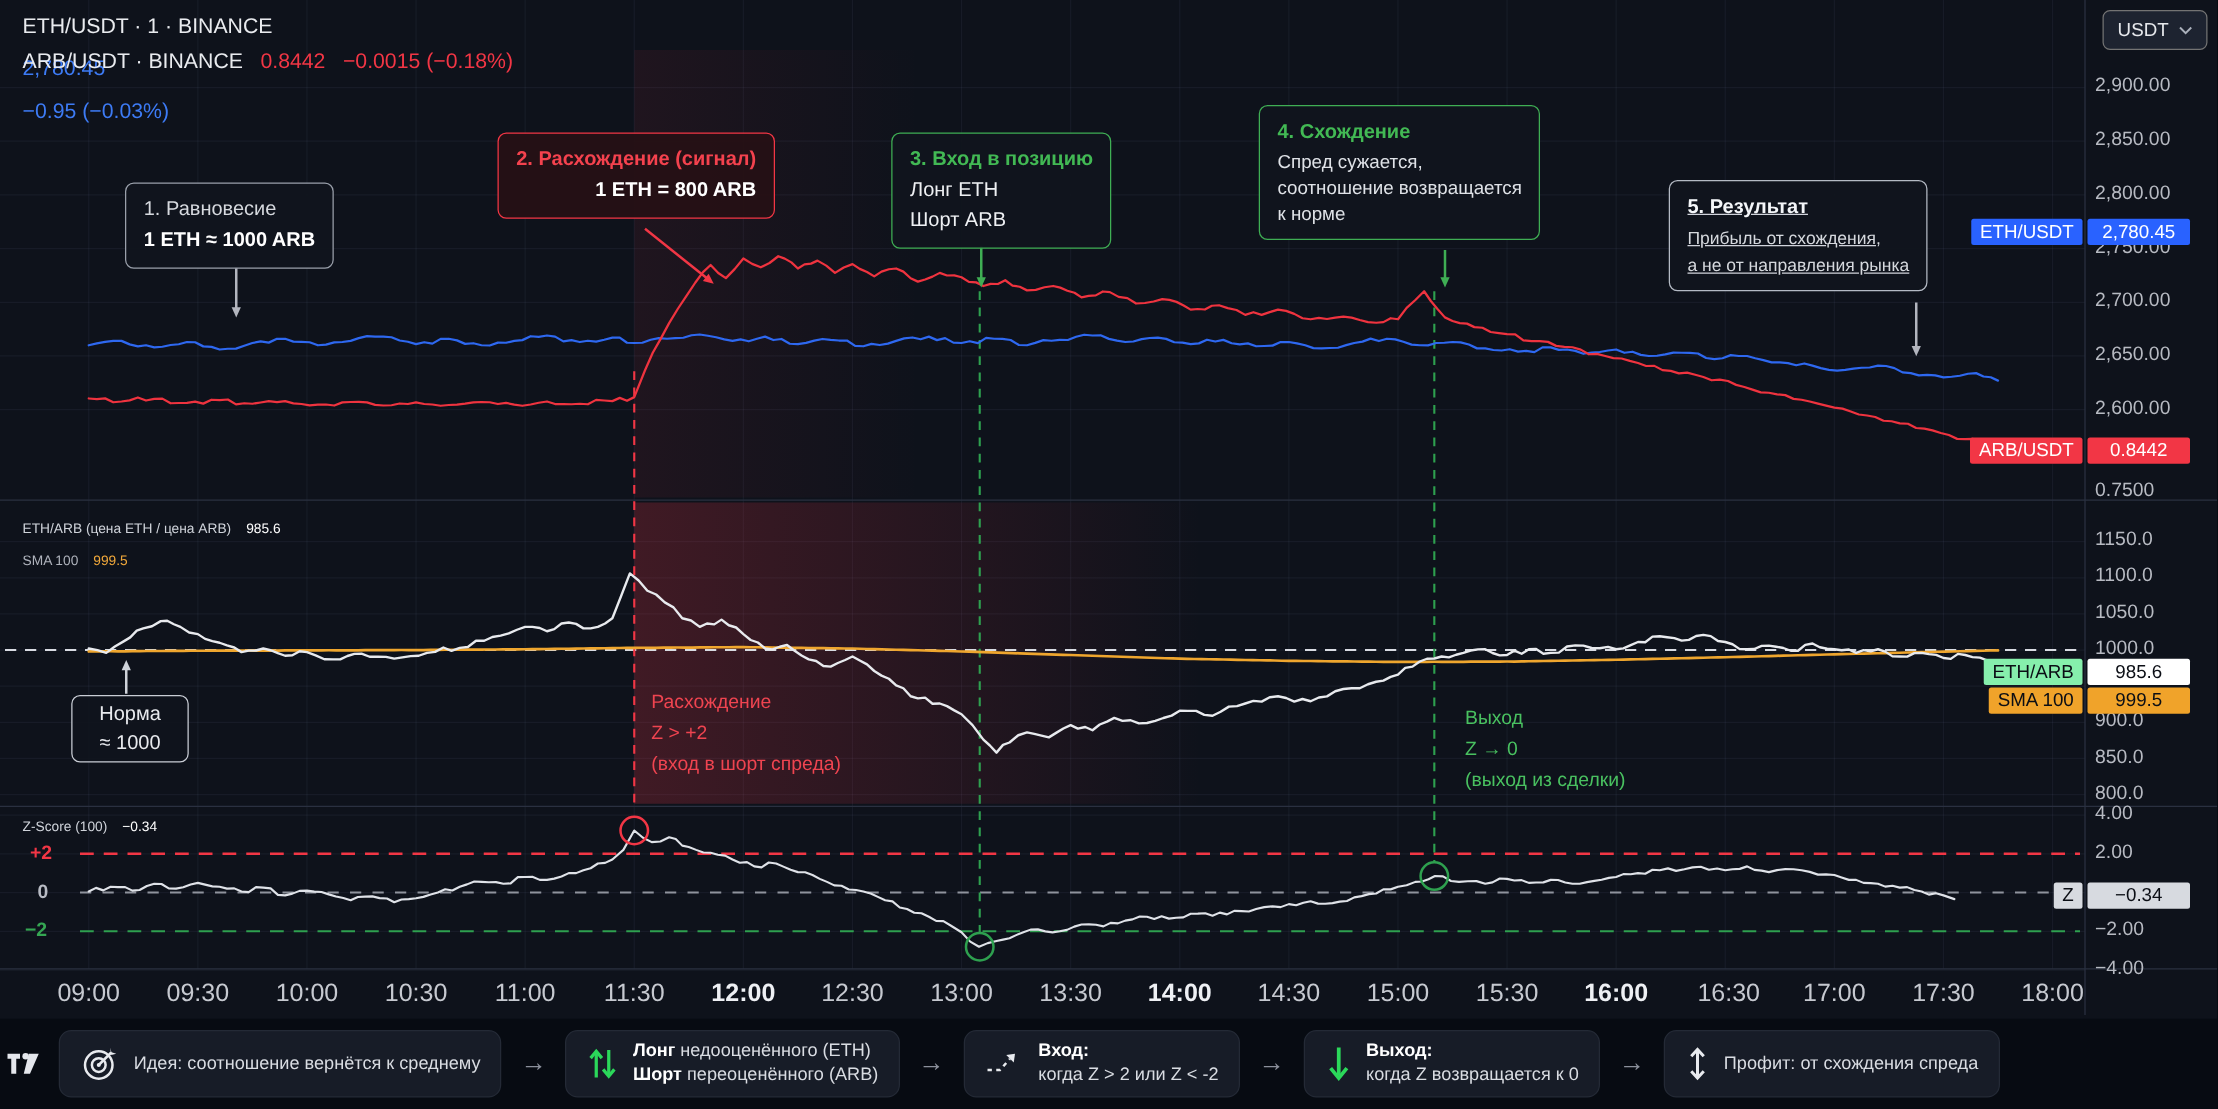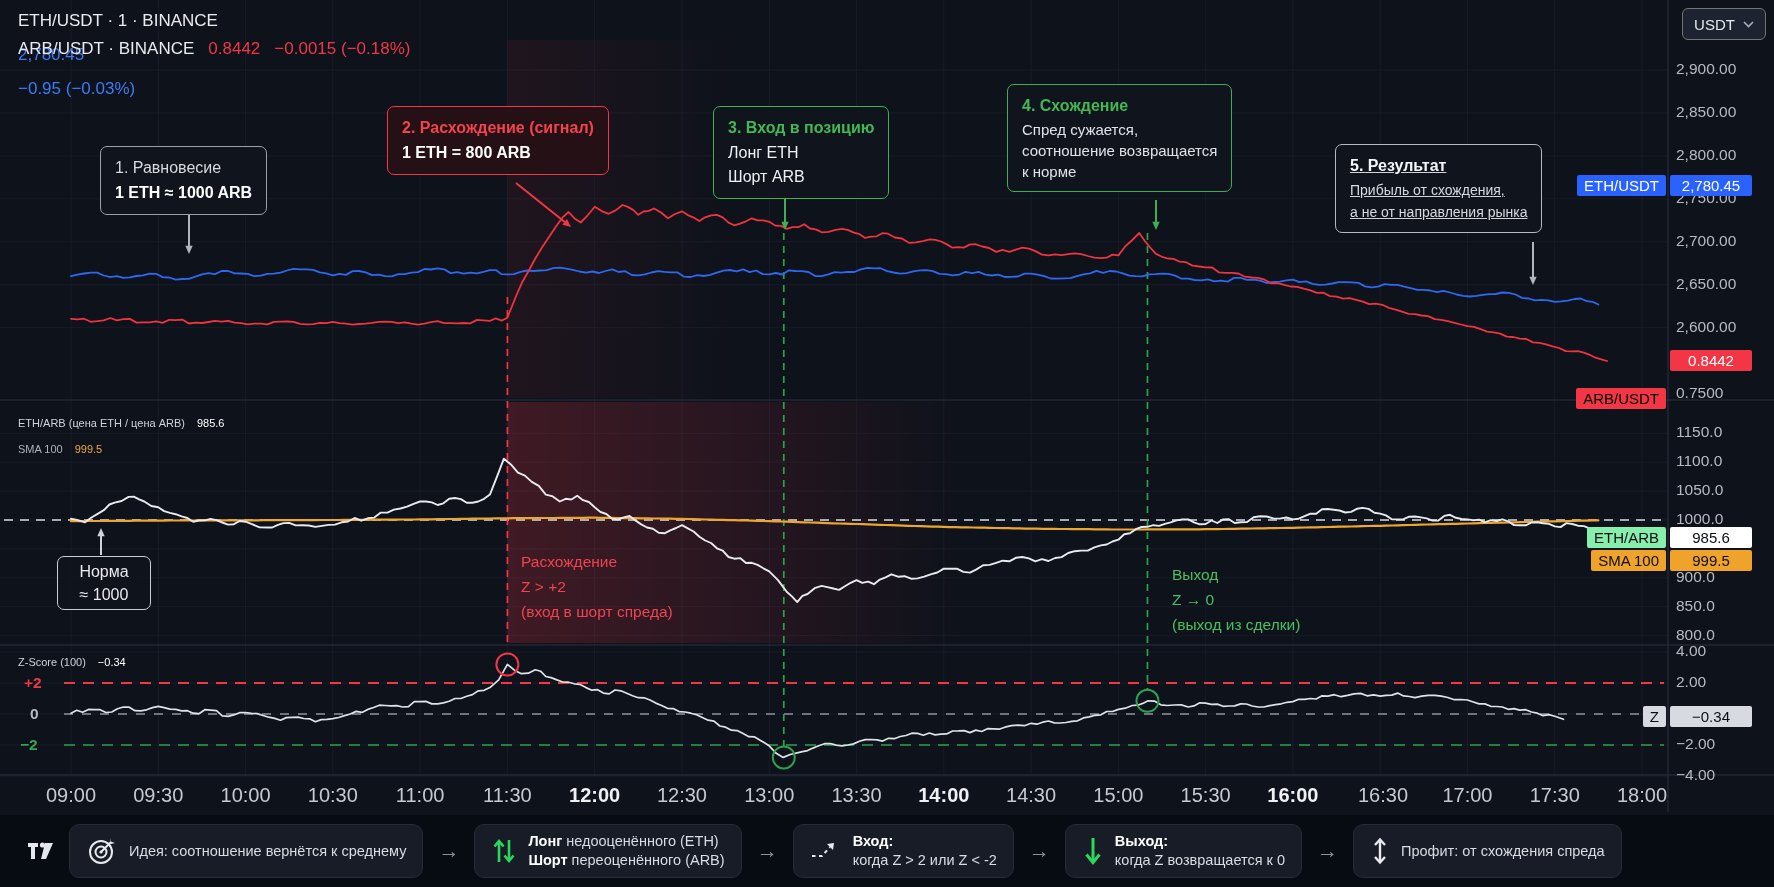--- a/index.html
+++ b/index.html
@@ -44,21 +44,21 @@
   
   .time-label{position:absolute;top:784px;width:64px;margin-left:-32px;text-align:center;
               font-size:20px;color:#c6c9d0;}
   .time-label.bold{color:#eef0f4;font-weight:700;}
   
   #usdt-btn{position:absolute;left:1682px;top:8px;width:82px;height:30px;background:#1d2330;
             border:1px solid #737373;border-radius:6px;display:flex;align-items:center;
             justify-content:center;gap:8px;font-size:15px;color:#e6e8ec;cursor:pointer;}
   
   #toolbar{position:absolute;left:0;top:815px;width:1774px;height:72px;background:#070b12;
-           display:flex;align-items:center;gap:13px;padding:0 26px;box-sizing:border-box;}
+           display:flex;align-items:center;gap:13px;padding:0 4px;box-sizing:border-box;}
   .pill{background:#171c27;border:1px solid #242a36;border-radius:10px;height:52px;
         display:flex;align-items:center;gap:11px;padding:0 16px;}
   .pill-text{font-size:14.5px;line-height:19px;color:#d9dce2;white-space:nowrap;}
   .pill-text b{color:#ffffff;}
   .flow-arrow{color:#8b909b;font-size:21px;padding:0 2px;}
   .icon-svg{display:block;}
 </style>
 </head>
 <body>
 
@@ -186,21 +186,21 @@
     <span class="pt-dim">Z-Score (100)</span>
     <span class="pt-val">−0.34</span>
   </div>
 
   <div id="callout-1" class="callout" style="left:100px;top:146px;">
     <div class="c-title">1. Равновесие</div>
     <div class="c-body">
         <div>1 ETH ≈ 1000 ARB</div>
       </div>
   </div>
-  <div id="callout-2" class="callout" style="left:387px;top:106px;">
+  <div id="callout-2" class="callout" style="left:398px;top:106px;text-align:right;">
     <div class="c-title">2. Расхождение (сигнал)</div>
     <div class="c-body">
         <div>1 ETH = 800 ARB</div>
       </div>
   </div>
   <div id="callout-3" class="callout" style="left:713px;top:106px;">
     <div class="c-title">3. Вход в позицию</div>
     <div class="c-body">
         <div>Лонг ETH</div>
         <div>Шорт ARB</div>
@@ -258,21 +258,21 @@
       <div class="axis-label" style="top: 596.7px;">850.0</div>
       <div class="axis-label" style="top: 625.6px;">800.0</div>
       <div class="axis-label" style="top: 642px;">4.00</div>
       <div class="axis-label" style="top: 673px;">2.00</div>
       <div class="axis-label" style="top: 735px;">−2.00</div>
       <div class="axis-label" style="top: 766px;">−4.00</div>
     </div>
   <div id="badges">
       <div class="badge badge-name" style="top: 175px; background: rgb(41, 98, 255); color: rgb(255, 255, 255);">ETH/USDT</div>
       <div class="badge badge-val" style="top: 175px; background: rgb(41, 98, 255); color: rgb(255, 255, 255);">2,780.45</div>
-      <div class="badge badge-name" style="top: 350px; background: rgb(242, 54, 69); color: #000000; margin-top: 38px;">ARB/USDT</div>
+      <div class="badge badge-name" style="top: 350px; background: rgb(242, 54, 69); color: #ffffff;">ARB/USDT</div>
       <div class="badge badge-val" style="top: 350px; background: rgb(242, 54, 69); color: rgb(255, 255, 255);">0.8442</div>
       <div class="badge badge-name" style="top: 527px; background: #86efac; color: rgb(11, 14, 21);">ETH/ARB</div>
       <div class="badge badge-val" style="top: 527px; background: rgb(255, 255, 255); color: rgb(11, 14, 21);">985.6</div>
       <div class="badge badge-name" style="top: 550px; background: rgb(240, 163, 42); color: rgb(11, 14, 21);">SMA 100</div>
       <div class="badge badge-val" style="top: 550px; background: rgb(240, 163, 42); color: rgb(11, 14, 21);">999.5</div>
       <div class="badge badge-name" style="top: 706px; background: rgb(215, 218, 224); color: rgb(11, 14, 21);">Z</div>
       <div class="badge badge-val" style="top: 706px; background: rgb(215, 218, 224); color: rgb(11, 14, 21);">−0.34</div>
     </div>
   <div id="time-axis">
       <div class="time-label" style="left: 71px;">09:00</div>

